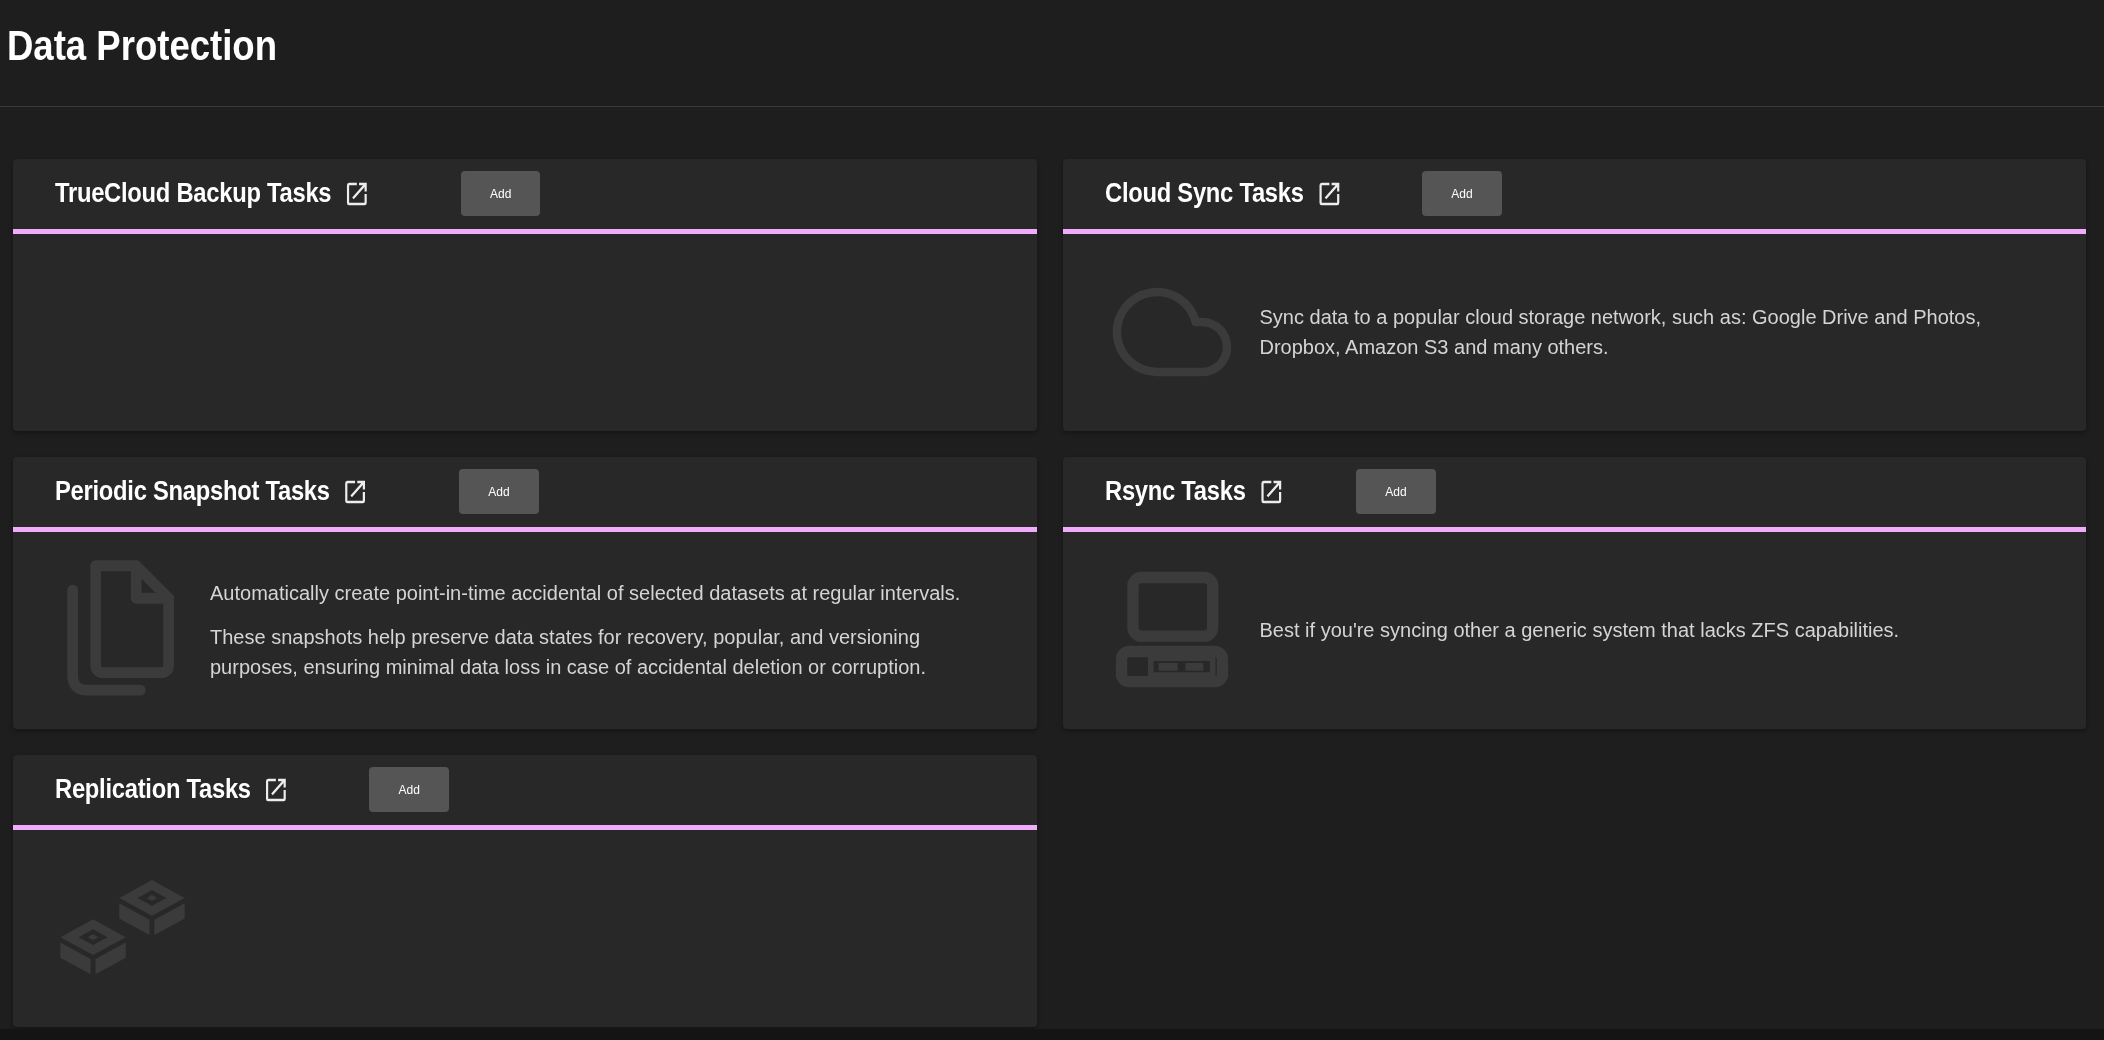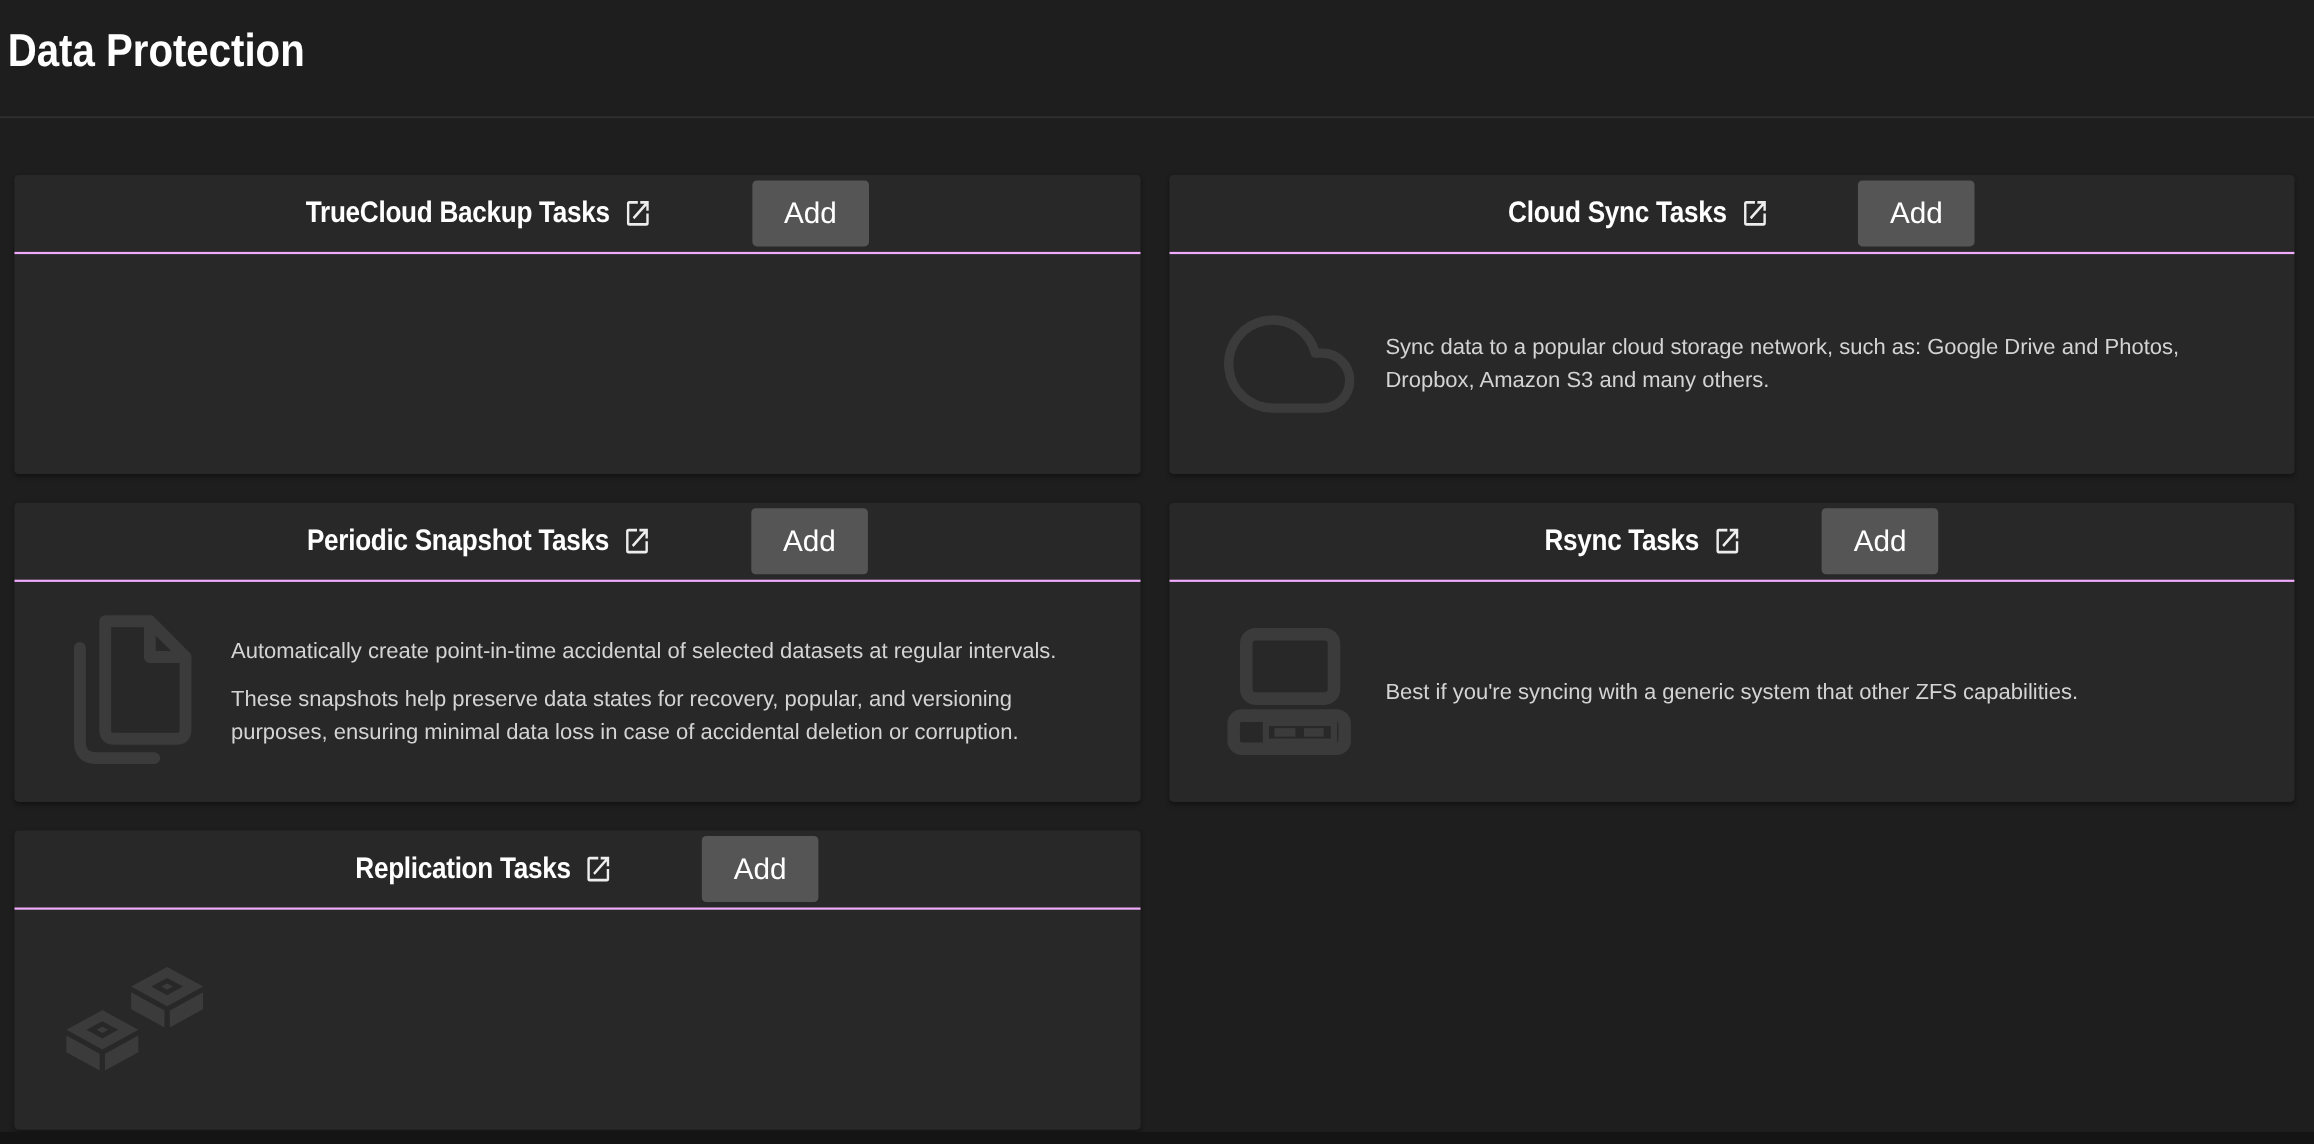--- a/index.html
+++ b/index.html
@@ -45,23 +45,23 @@
     box-shadow: 0 2px 4px rgba(0,0,0,0.35);
     display: flex;
     flex-direction: column;
     overflow: hidden;
   }
   .card-header {
     height: 70px;
     flex: 0 0 70px;
     display: flex;
     align-items: center;
-    justify-content: center;
+    justify-content: flex-start;
     padding: 0 24px 0 42px;
-    border-bottom: 2px solid #f0abfc;
+    border-bottom: 5px solid #f0abfc;
     gap: 48px;
   }
   .card-title-link {
     display: flex;
     align-items: center;
     gap: 14px;
     cursor: pointer;
     transform: scaleX(0.88);
     transform-origin: left center;
     white-space: nowrap;
@@ -77,21 +77,21 @@
     height: 30px;
     fill: #ededed;
     flex: 0 0 auto;
   }
   .add-button {
     background: #555555;
     color: #ffffff;
     border: none;
     border-radius: 4px;
     font-family: "Liberation Sans", sans-serif;
-    font-size: 27px;
+    font-size: 12px;
     line-height: 1;
     padding: 17px 29px 16px;
     cursor: pointer;
   }
   .card-body {
     flex: 1 1 auto;
     display: flex;
     align-items: center;
     padding: 0 48px 0 34px;
   }
@@ -221,21 +221,21 @@
       <span class="card-icon-box">
         <svg width="114" height="118" viewBox="0 0 28 29">
           <rect class="deco-stroke" stroke-width="2.8" x="4.4" y="1.6" width="19.6" height="14.4" rx="2.1"></rect>
           <rect class="deco-stroke" stroke-width="2.8" x="1.6" y="19.8" width="24.8" height="7.4" rx="1.8"></rect>
           <rect class="deco-stroke" stroke-width="1.4" x="8.8" y="21.4" width="15.2" height="4.2"></rect>
           <rect fill="currentColor" x="10.7" y="22.6" width="4.7" height="1.9"></rect>
           <rect fill="currentColor" x="17.3" y="22.6" width="4.4" height="1.9"></rect>
         </svg>
       </span>
       <div class="card-desc">
-        <p>Best if you're syncing with a generic system that other ZFS capabilities.</p>
+        <p>Best if you're syncing other a generic system that lacks ZFS capabilities.</p>
       </div>
     </div>
   </section>
 
   <section class="card">
     <header class="card-header">
       <div class="card-title-link">
         <span class="card-title-text">Replication Tasks</span>
         <svg class="open-in-new" viewBox="0 0 24 24">
             <use href="#open-in-new-glyph"></use>

